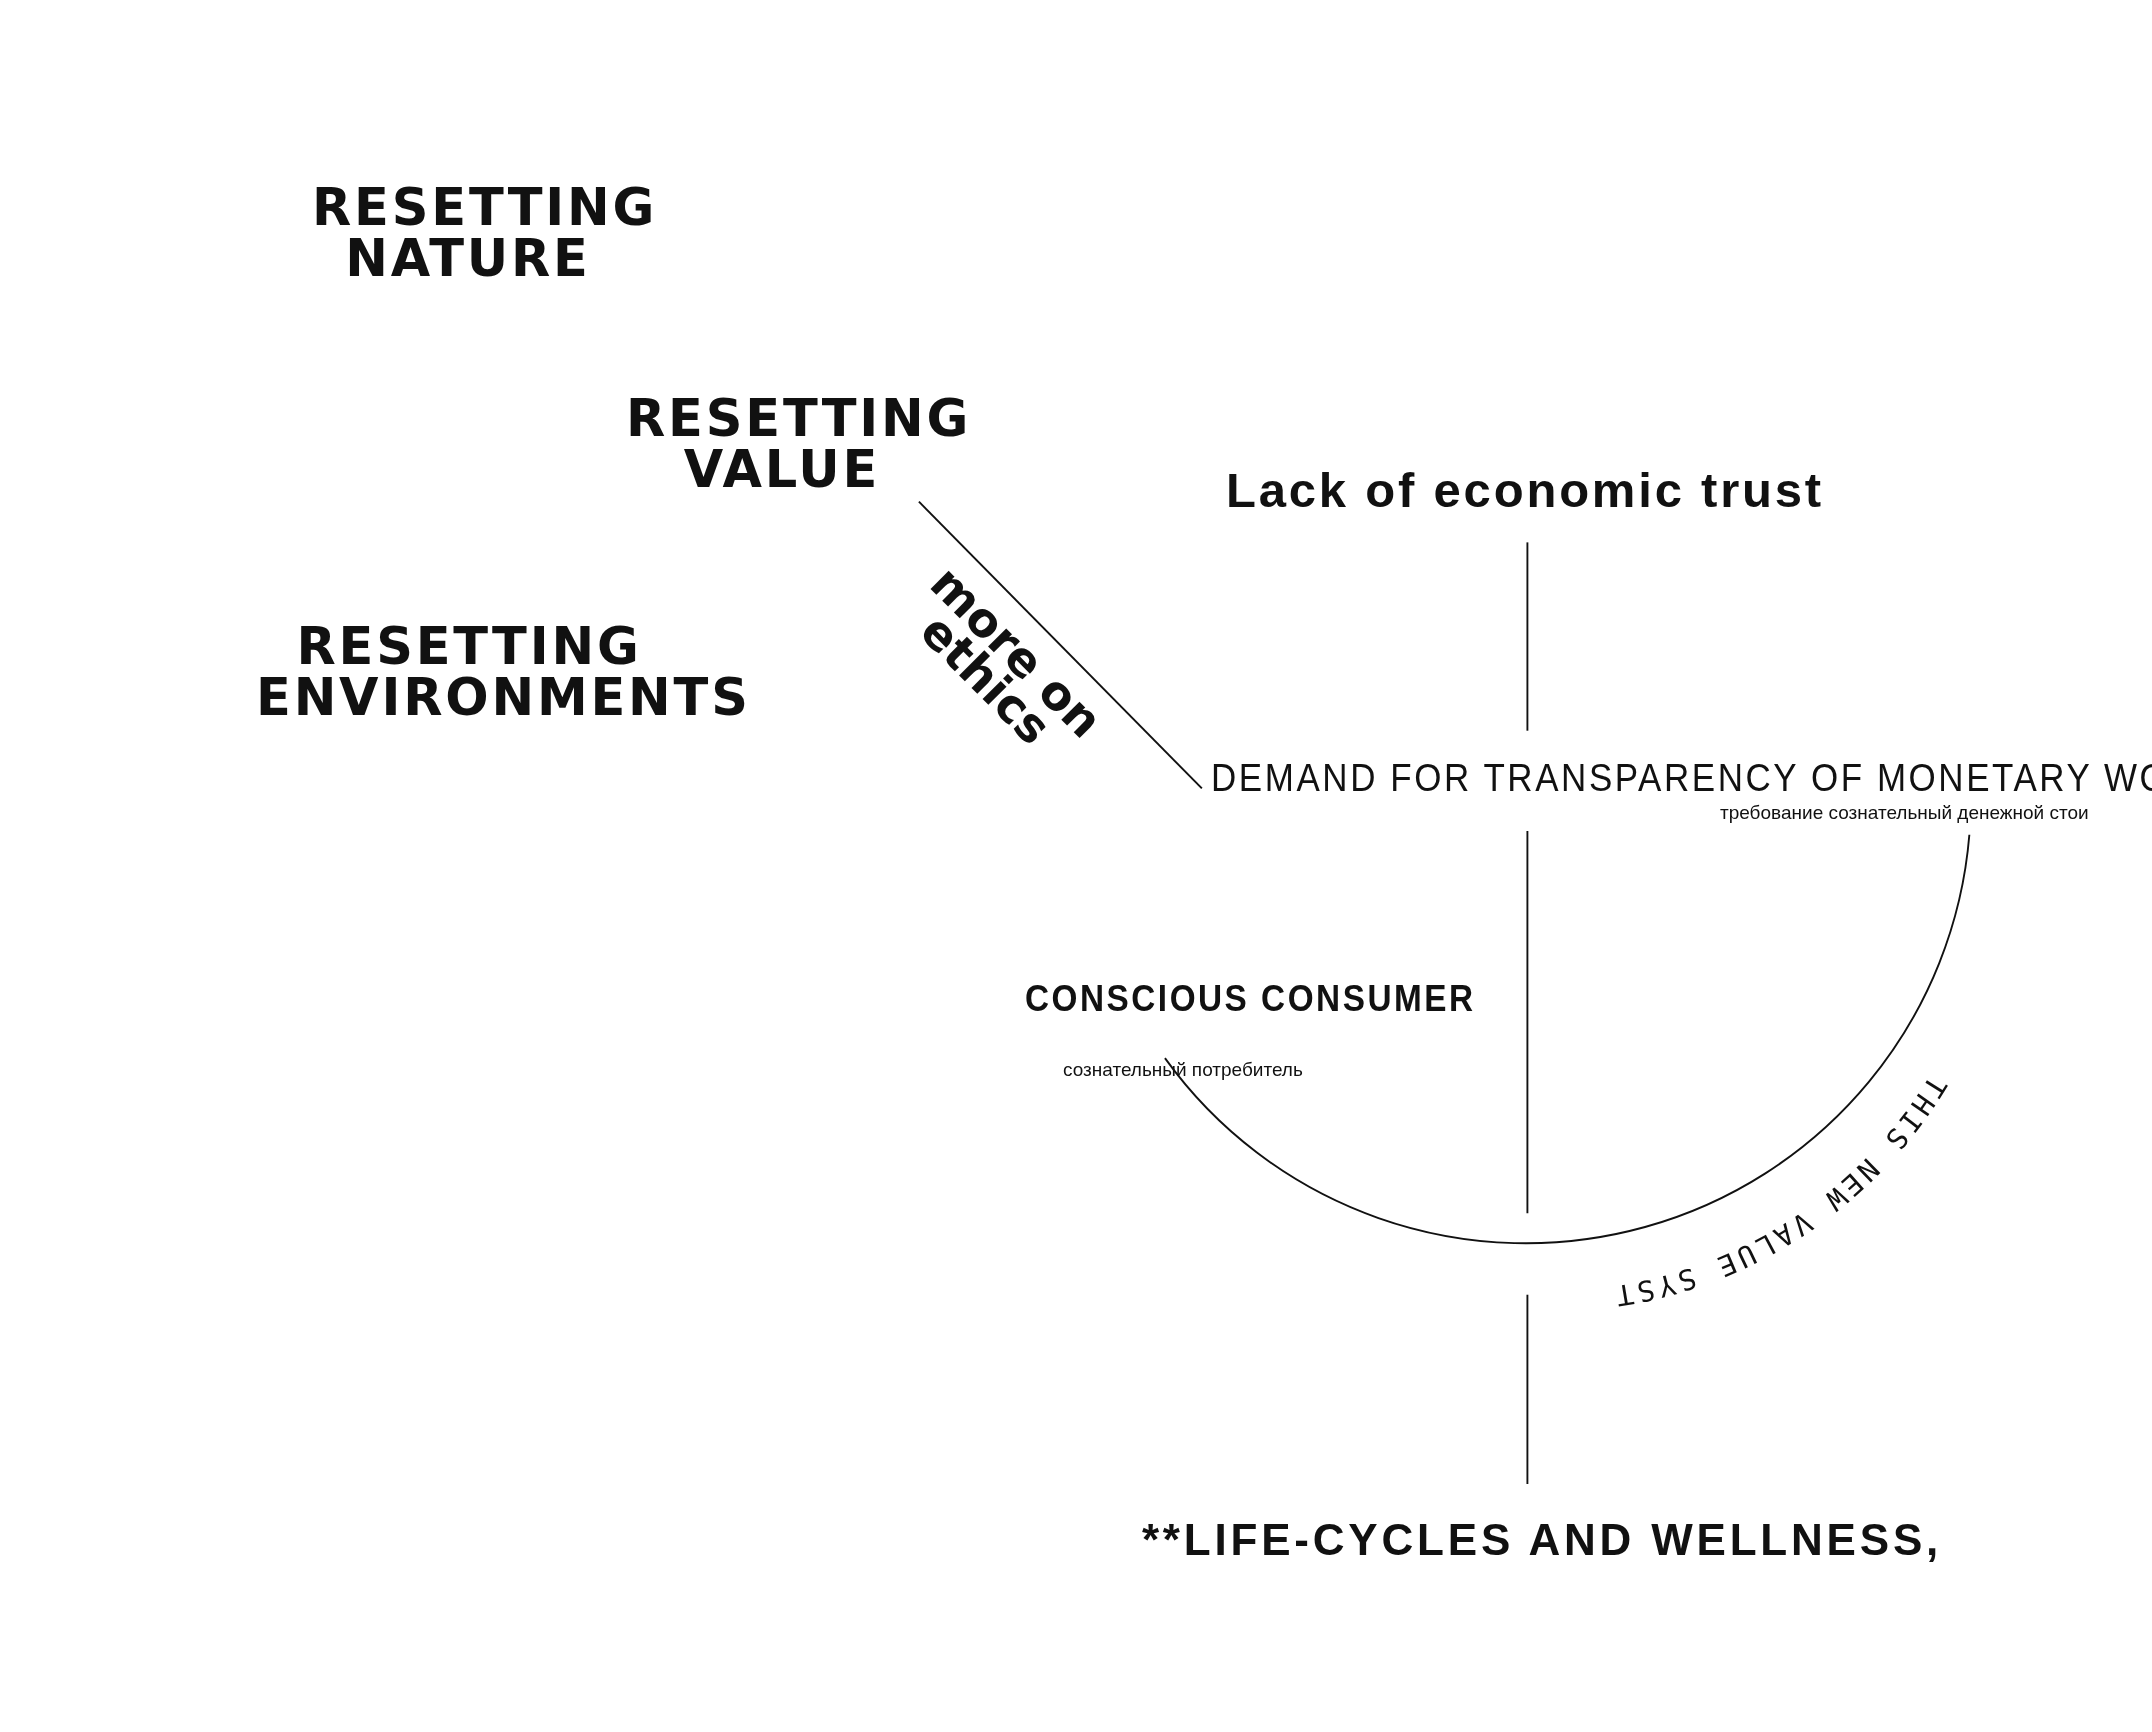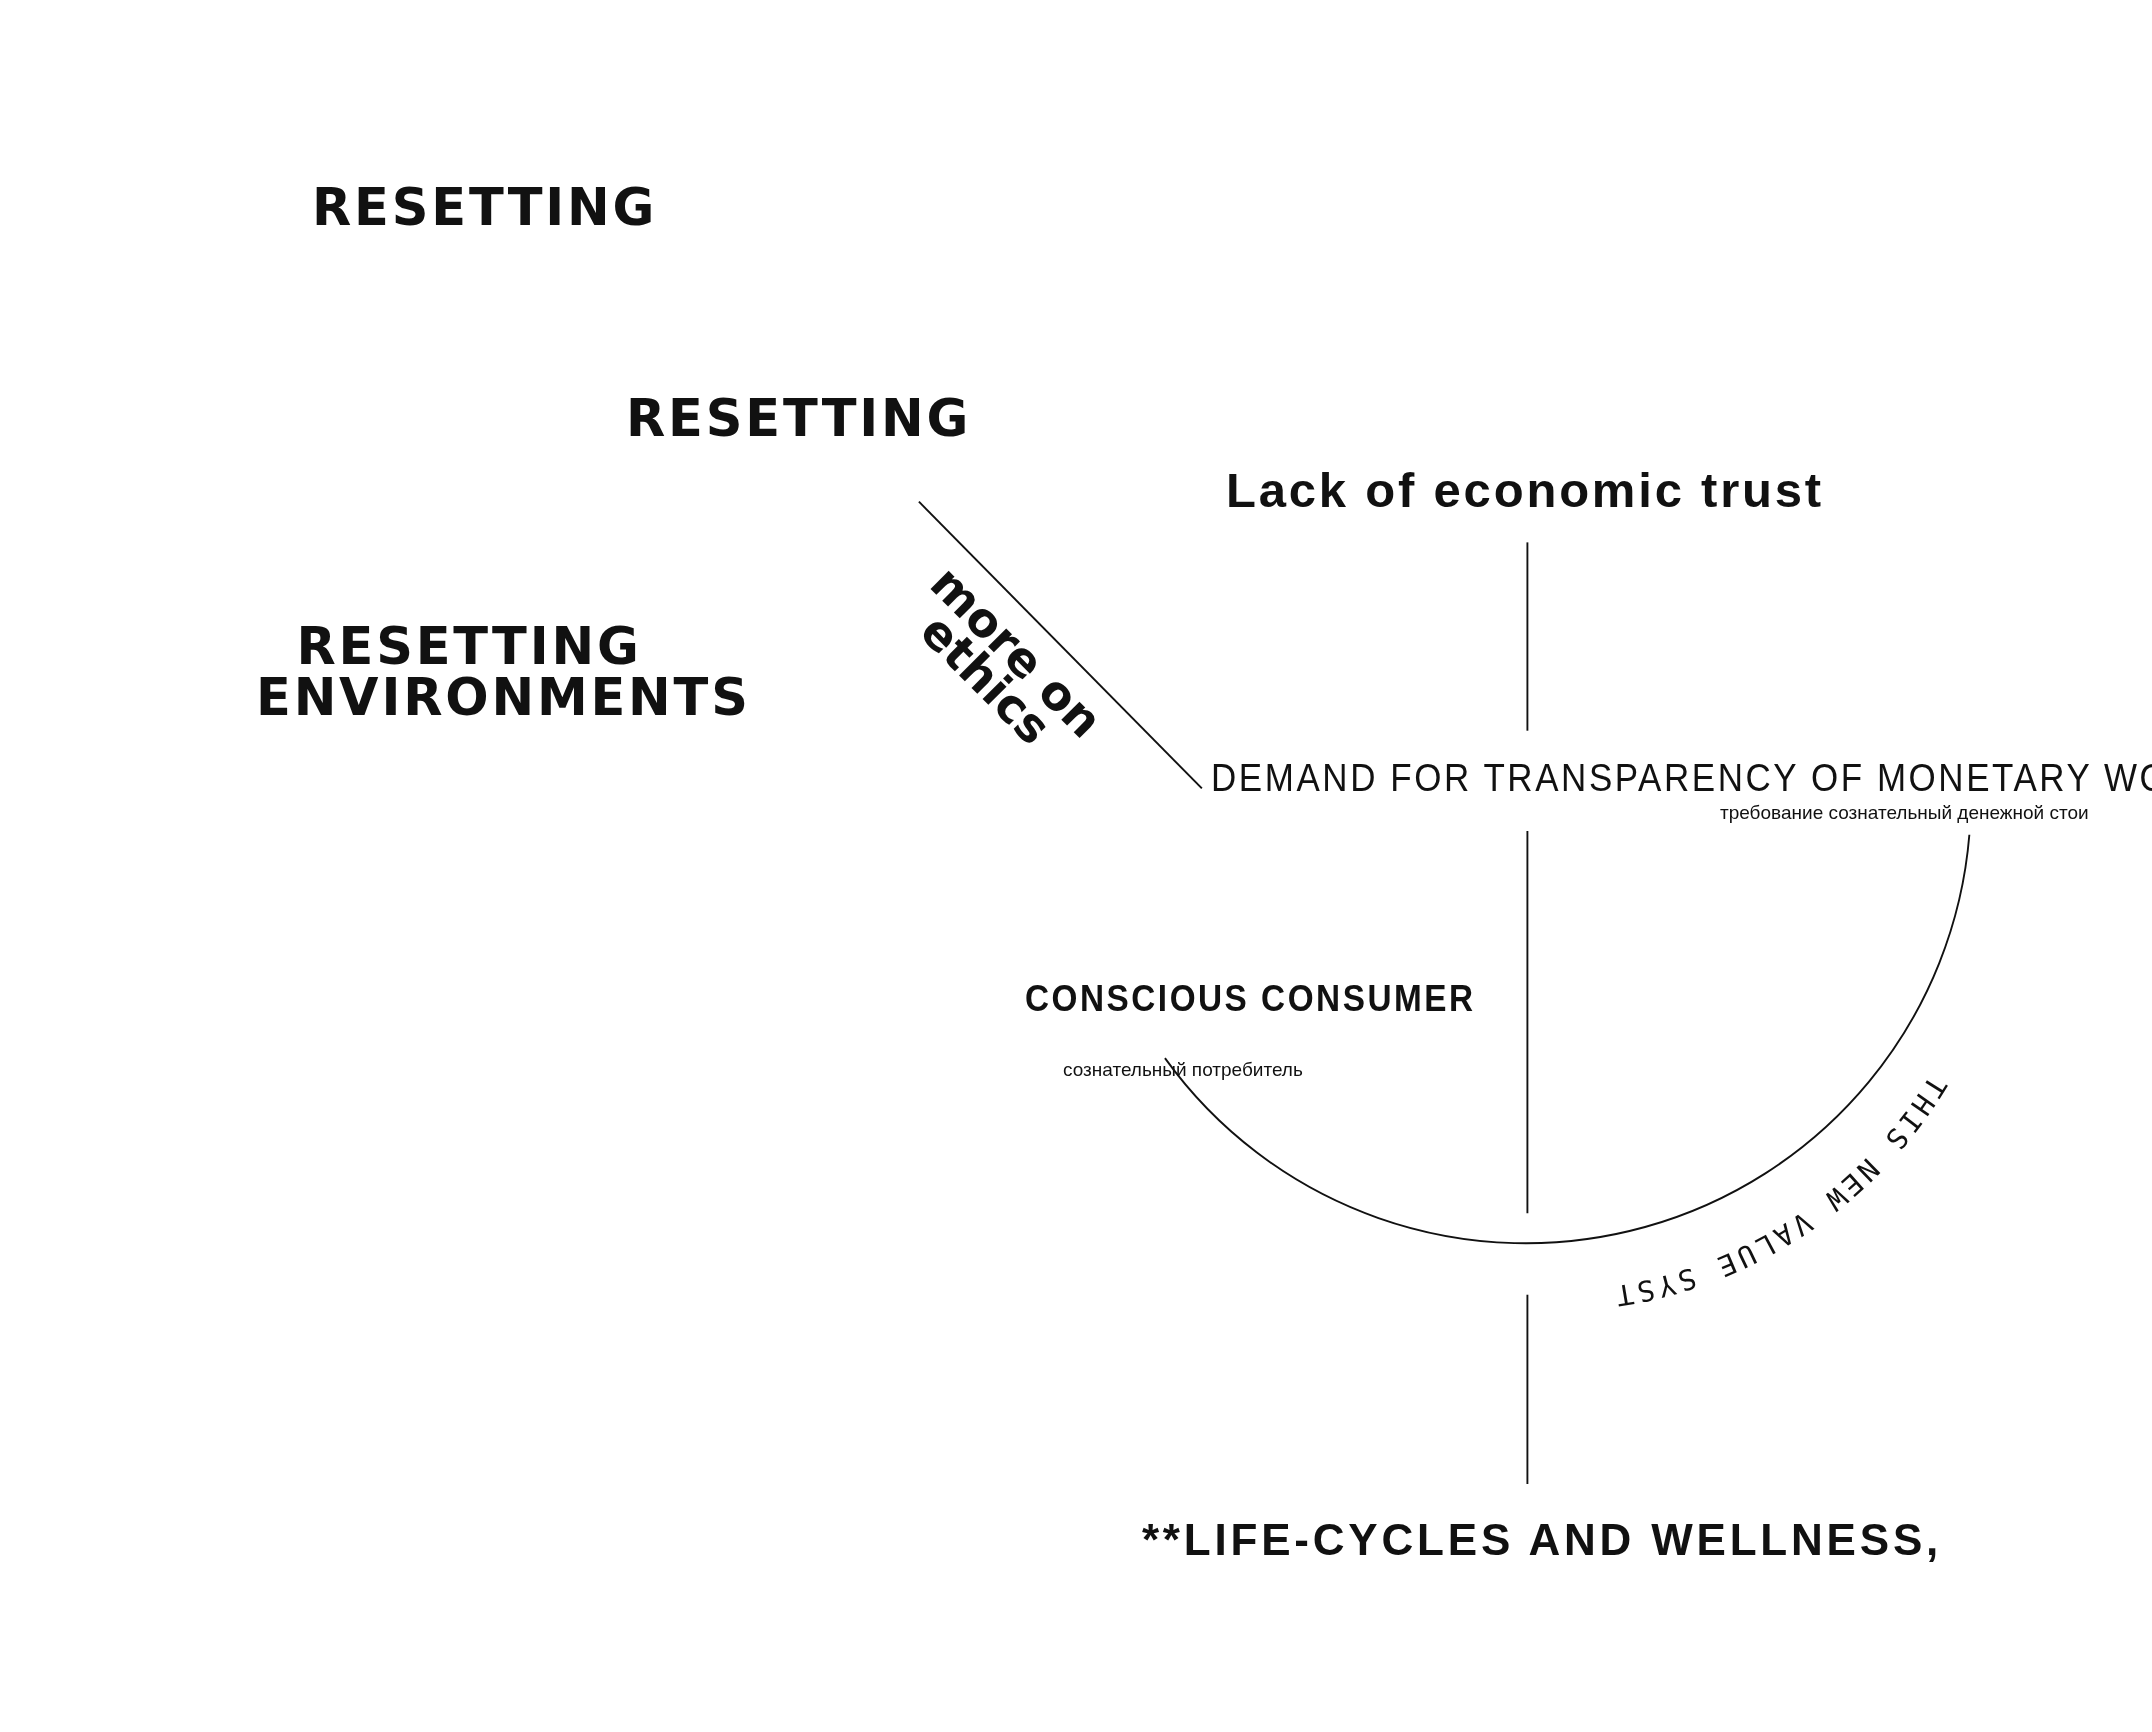--- a/index.html
+++ b/index.html
@@ -55,24 +55,26 @@
   <line x1="1614" y1="878" x2="1614" y2="1282" stroke="#111" stroke-width="2"></line>
   <line x1="1614" y1="1368" x2="1614" y2="1568" stroke="#111" stroke-width="2"></line>
   <path d="M 1231 1118 A 470 470 0 0 0 2081 882" fill="none" stroke="#111" stroke-width="2"></path>
   <defs>
     <path id="arcTextPath" d="M 2040 1135 A 470 470 0 0 1 1700 1360"></path>
   </defs>
 </svg>
 
 <div class="label stencil heading" style="left:312px; top:182px; width:312px;">
   <div>RESETTING</div>
+  <div>NATURE</div>
 </div>
 
 <div class="label stencil heading" style="left:626px; top:393px; width:312px;">
   <div>RESETTING</div>
+  <div>VALUE</div>
 </div>
 
 <div class="label stencil heading" style="left:256px; top:621px; width:426px;">
   <div>RESETTING</div>
   <div>ENVIRONMENTS</div>
 </div>
 
 <div class="label" style="left:1226px; top:466px; font-family:'Liberation Sans', sans-serif; font-weight:bold; font-size:49px; letter-spacing:2.8px;">Lack of economic trust</div>
 
 <div class="label" style="left:956px; top:558px; font-family:'DejaVu Sans', sans-serif; font-weight:bold; font-size:47px; transform:rotate(45deg); transform-origin:left top;">more on</div>

